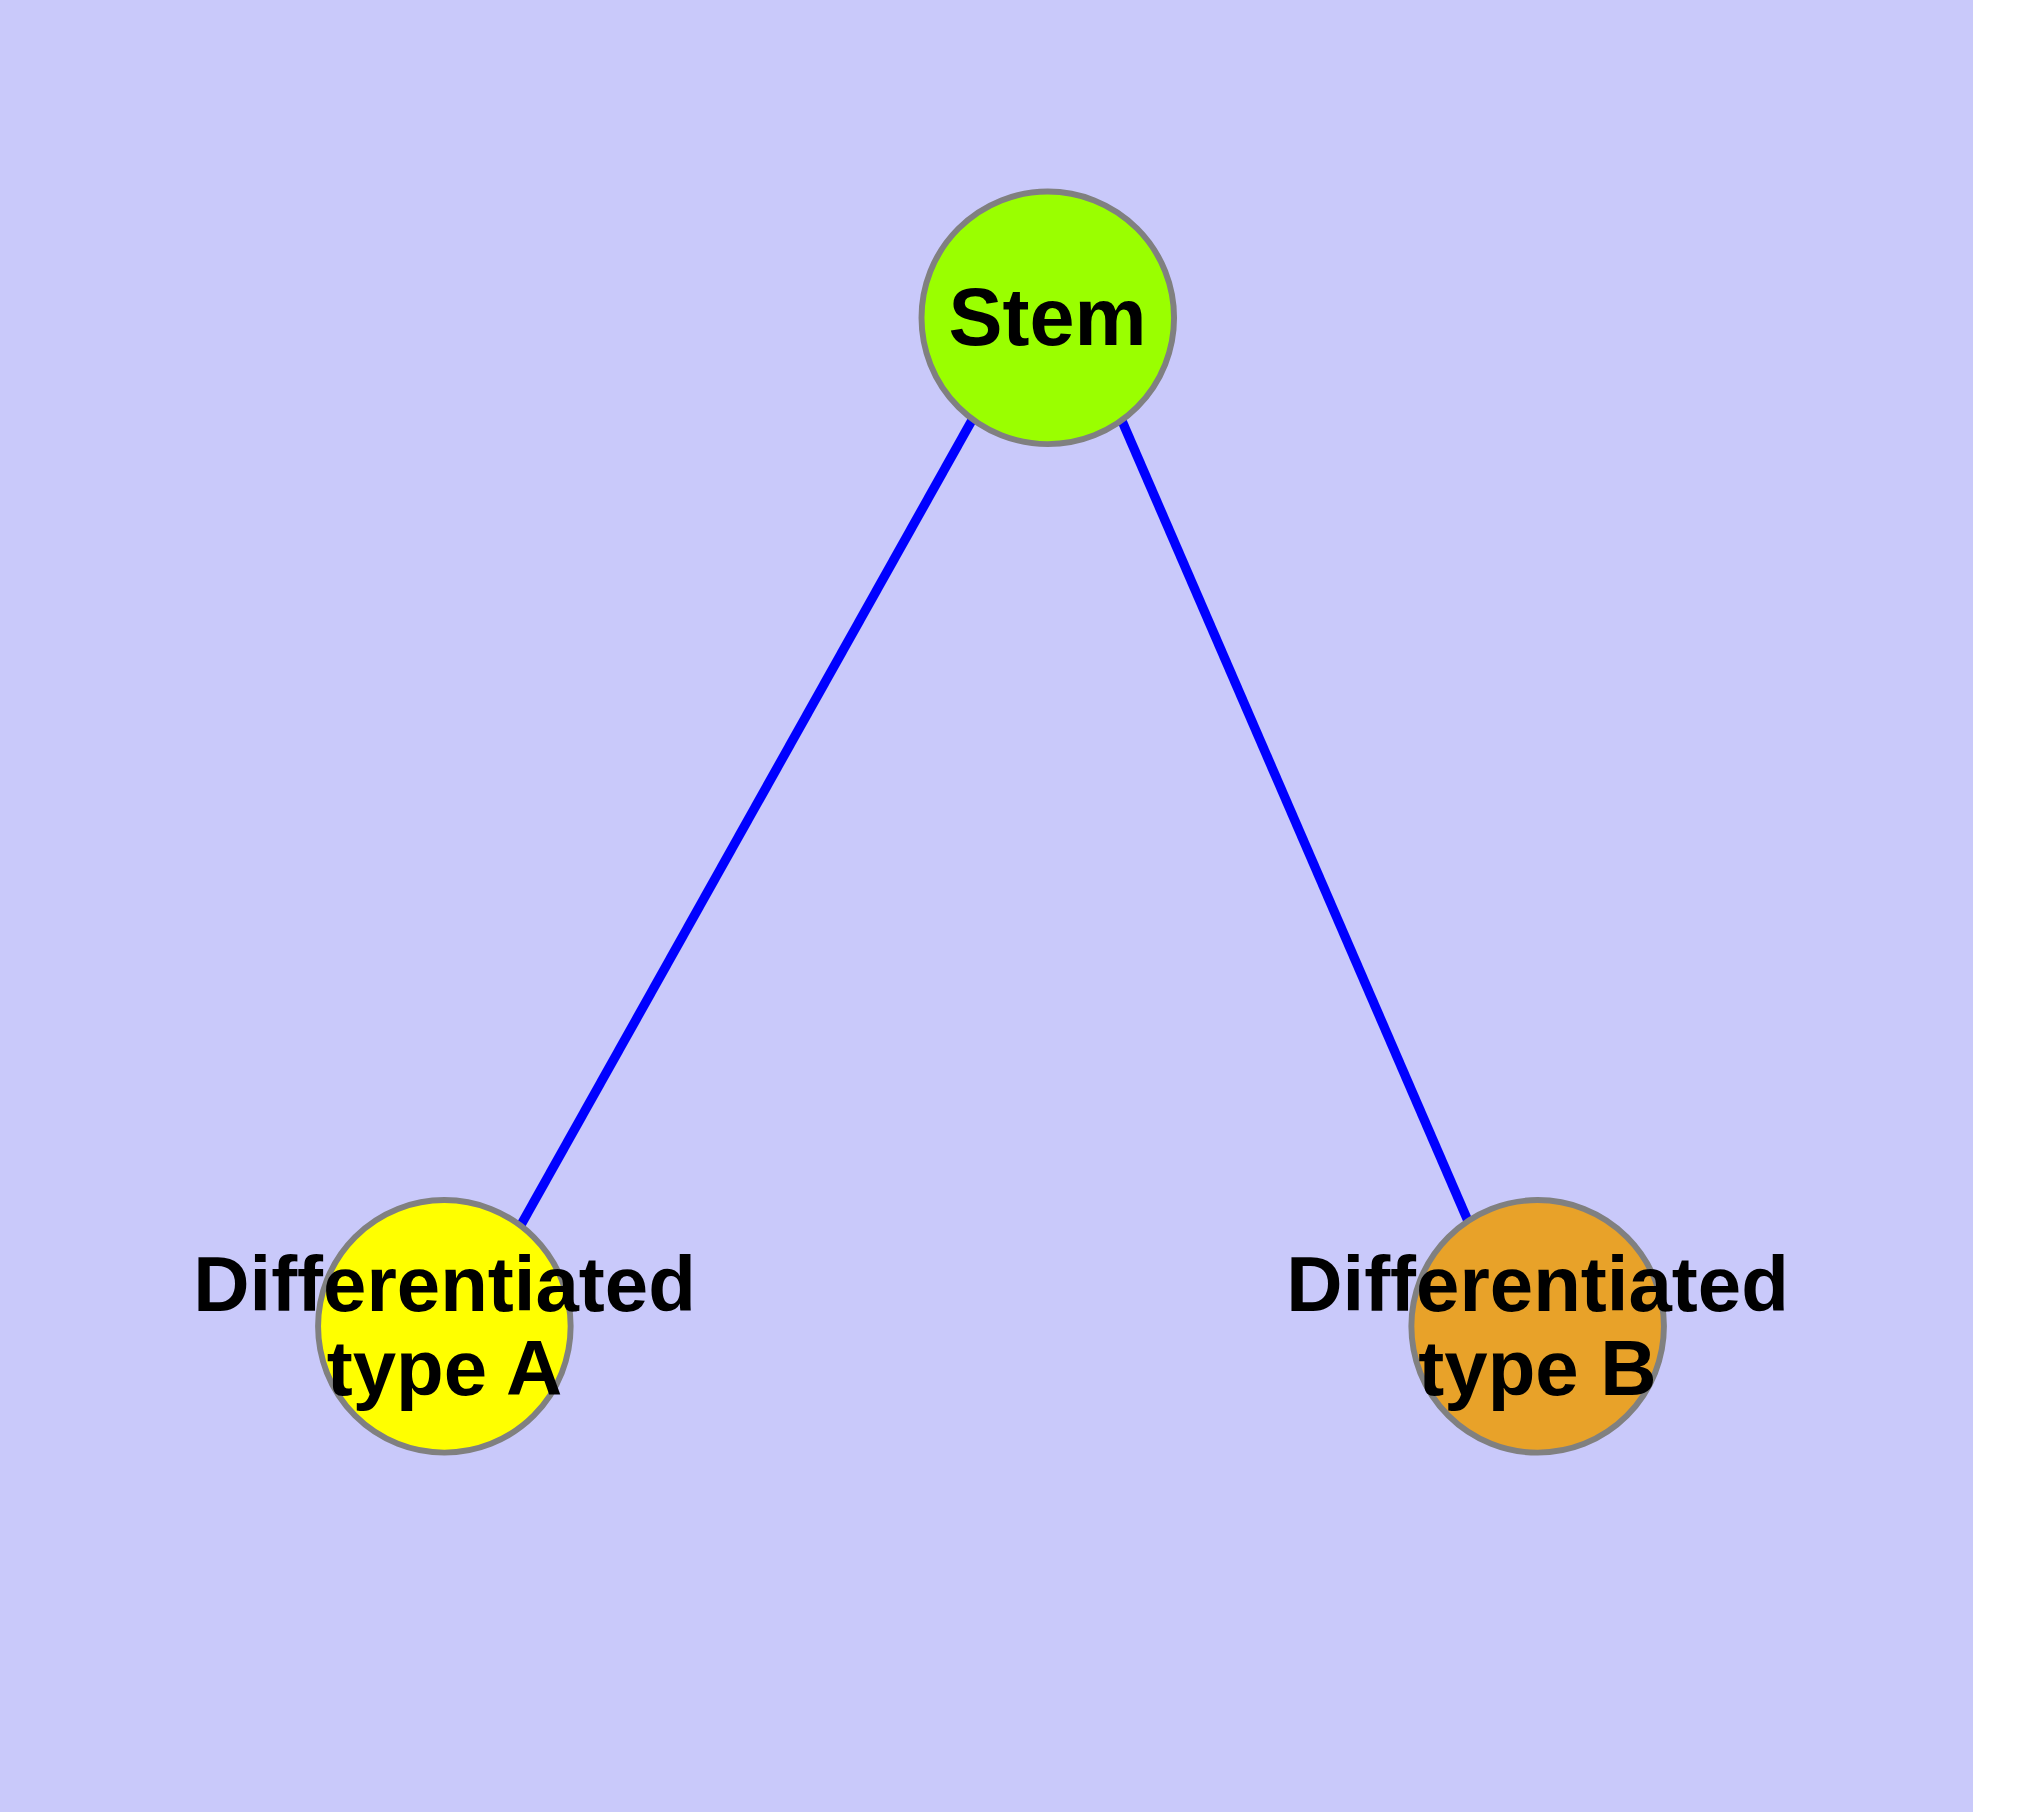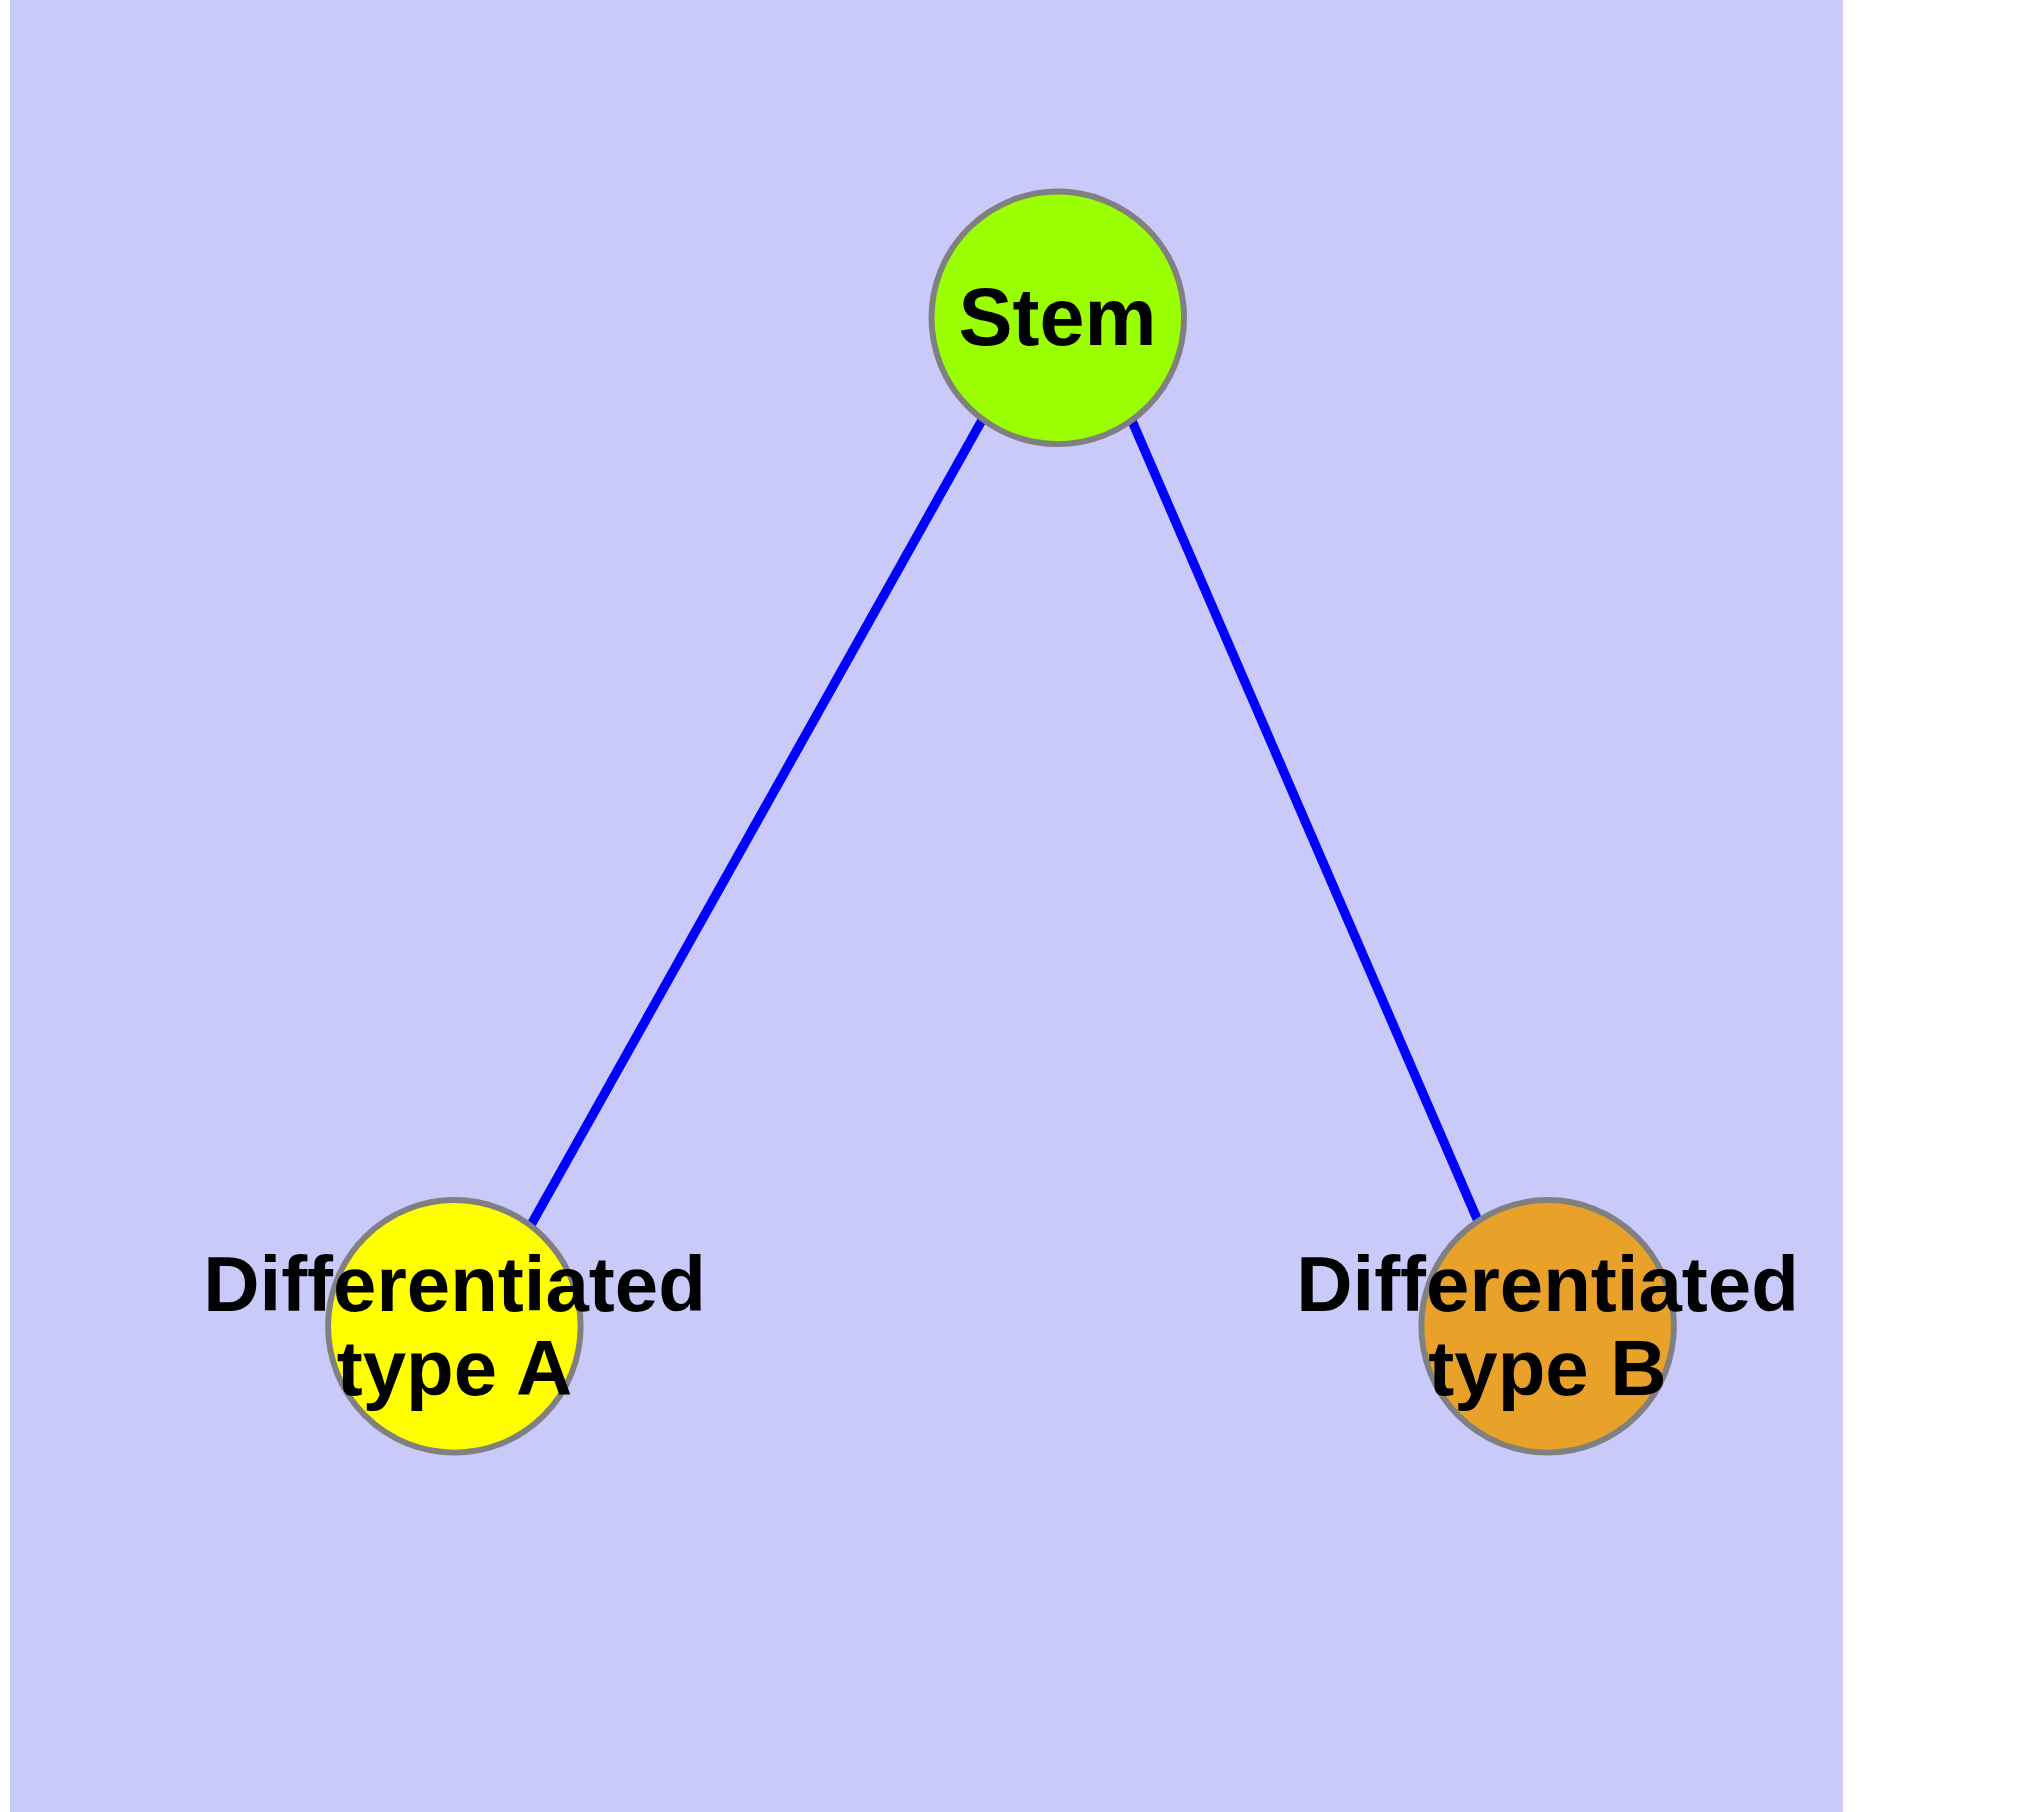--- a/index.html
+++ b/index.html
@@ -44,21 +44,21 @@
     font-size: 81px;
   }
   .node-label.leaf {
     font-size: 78px;
   }
   .label-line { display: block; }
 </style>
 </head>
 <body>
 
-<div id="canvas" style="width: 1833px; height: 1812px; margin-left: 10px;">
+<div id="canvas" style="width: 1973px; height: 1812px;">
 
   <div id="plot-background" style="width: 2021px; height: 1812px; background: rgb(201, 201, 250);"></div>
 
   <svg id="graph-svg" viewBox="0 0 2384 2138">
     <g id="edge-layer">
       <line class="graph-edge" x1="1147" y1="495" x2="614" y2="1446" stroke="#0000ff" stroke-width="11" stroke-linecap="butt"></line>
       <line class="graph-edge" x1="1322" y1="493" x2="1732" y2="1441" stroke="#0000ff" stroke-width="11" stroke-linecap="butt"></line>
     </g>
     <g id="node-layer">
       <circle class="graph-node" cx="1236" cy="375" r="149" fill="#9aff00" stroke="#808080" stroke-width="7"></circle>

